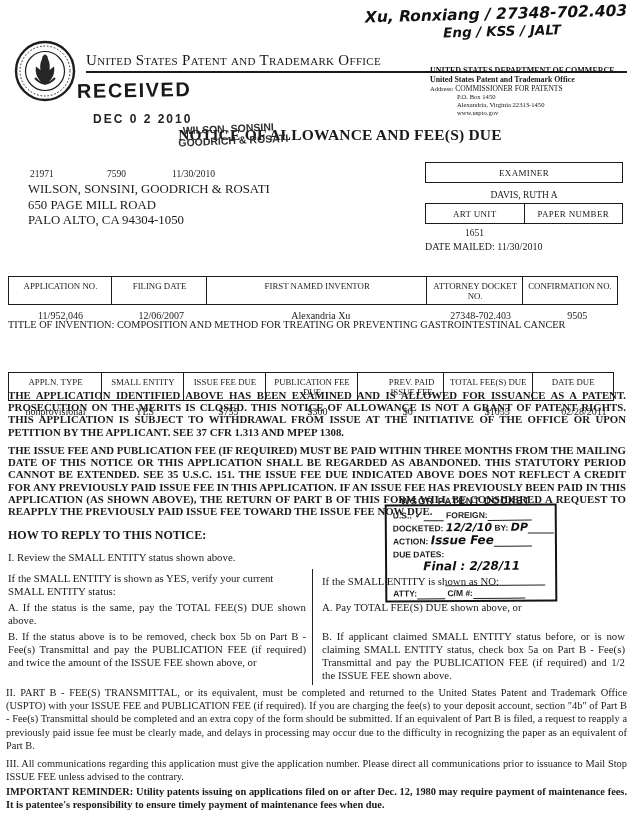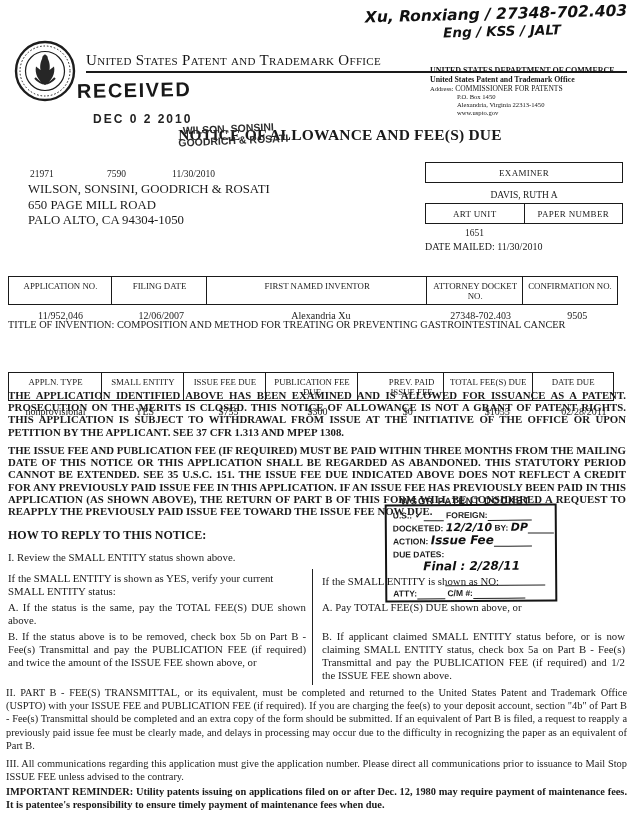--- a/index.html
+++ b/index.html
@@ -127,21 +127,21 @@
   <div class="abs date-mailed">DATE MAILED: 11/30/2010</div>
 
   <div class="abs dtable" style="top:276px;">
     <div class="trow">
       <div class="hcell" style="width:17%;">APPLICATION NO.</div>
       <div class="hcell" style="width:15.7%;">FILING DATE</div>
       <div class="hcell" style="width:36%;">FIRST NAMED INVENTOR</div>
       <div class="hcell" style="width:15.8%;">ATTORNEY DOCKET NO.</div>
       <div class="hcell" style="width:15.5%;">CONFIRMATION NO.</div>
     </div>
-    <div class="trow" style="margin-top:3px;justify-content:flex-end;">
+    <div class="trow" style="margin-top:3px;">
       <div class="vcell" style="width:17%;">11/952,046</div>
       <div class="vcell" style="width:15.7%;">12/06/2007</div>
       <div class="vcell" style="width:36%;">Alexandria Xu</div>
       <div class="vcell" style="width:15.8%;">27348-702.403</div>
       <div class="vcell" style="width:15.5%;">9505</div>
     </div>
   </div>
 
   <div class="abs" style="left:8px;top:319px;font-size:10.3px;">TITLE OF INVENTION: COMPOSITION AND METHOD FOR TREATING OR PREVENTING GASTROINTESTINAL CANCER</div>
 

